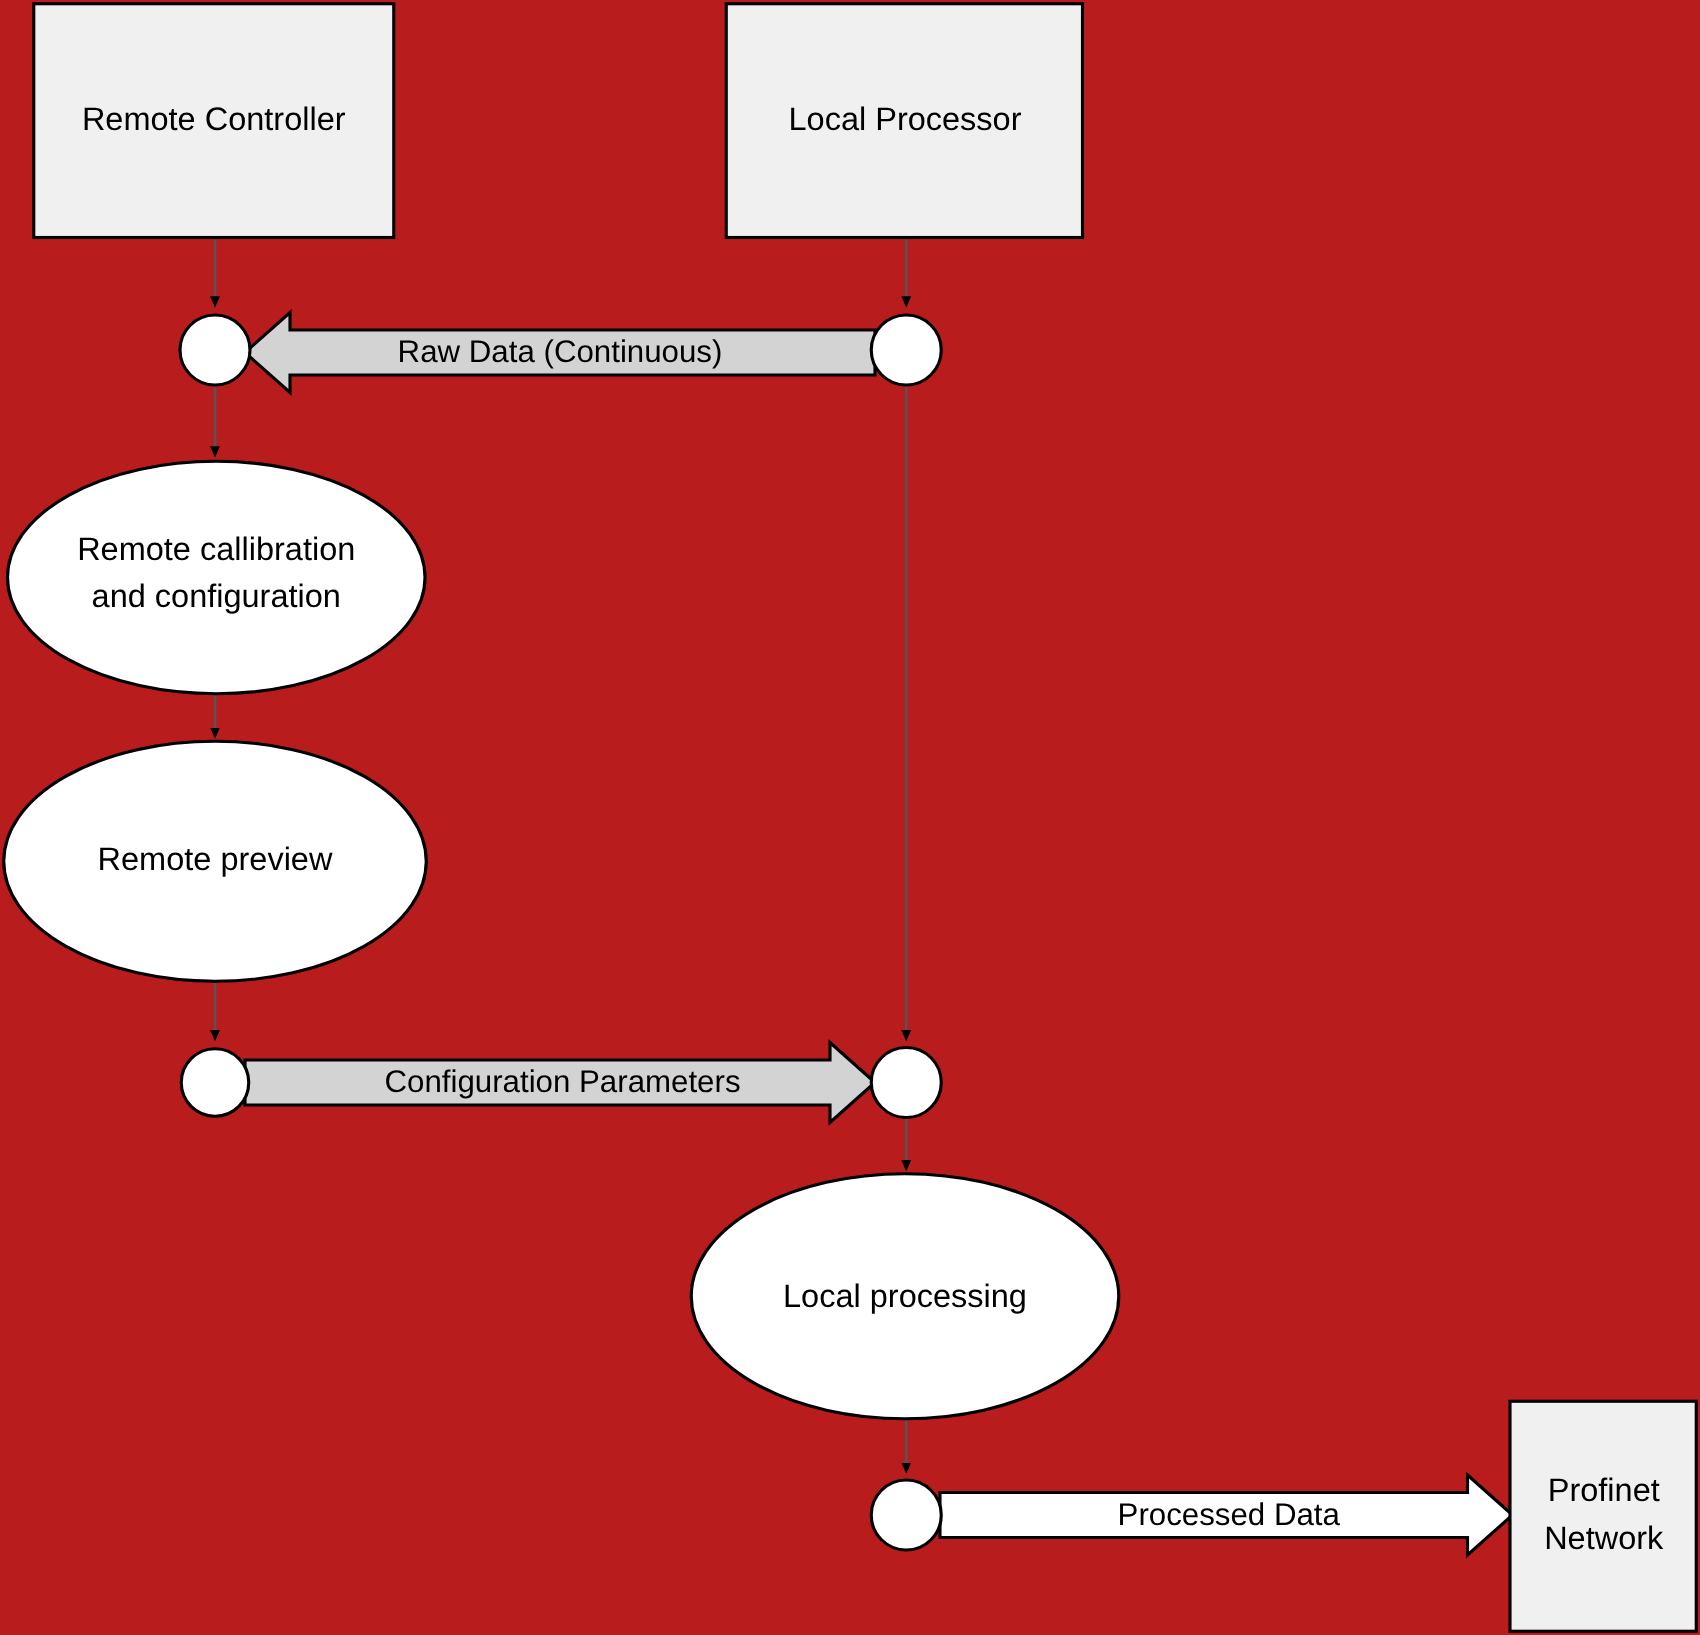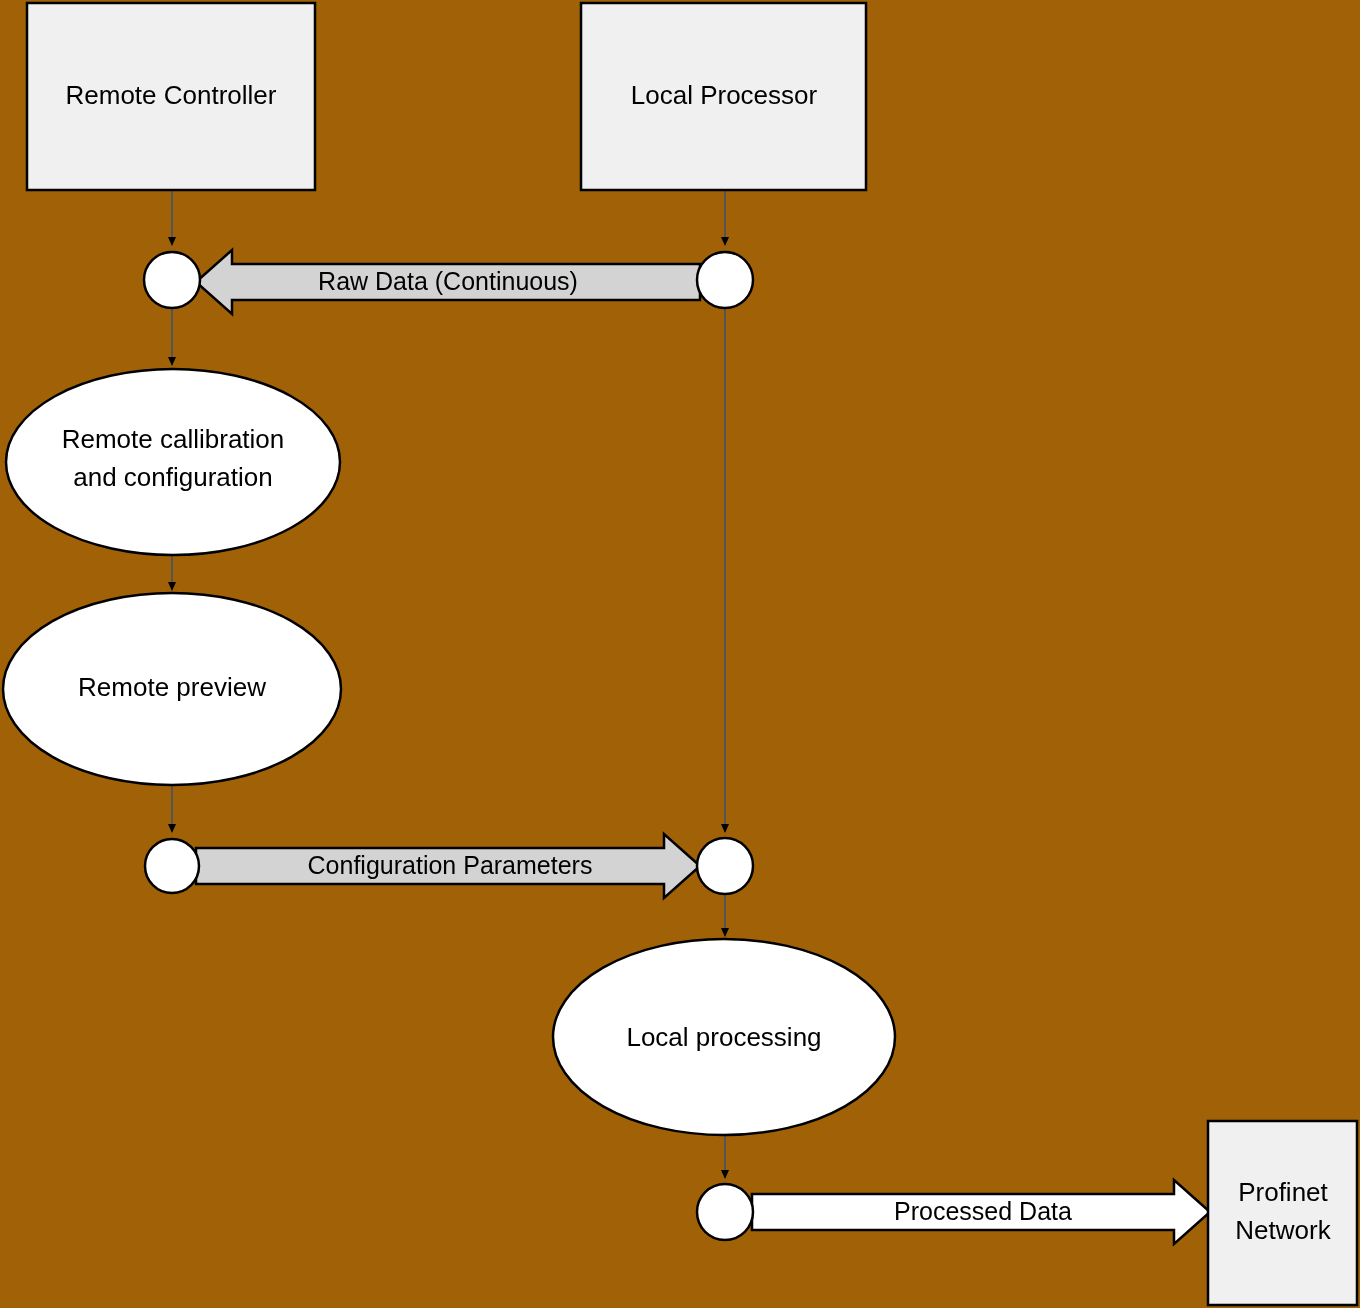--- a/index.html
+++ b/index.html
@@ -7,21 +7,21 @@
     padding: 0;
     background: #ffffff;
   }
   body {
     font-family: "Liberation Sans", sans-serif;
   }
   #canvas {
     position: relative;
     width: 1360px;
     height: 1308px;
-    background: #a16207;
+    background: #b91c1c;
     overflow: hidden;
   }
   #diagram-svg {
     position: absolute;
     left: 0;
     top: 0;
     width: 1360px;
     height: 1308px;
   }
   .node-text {

